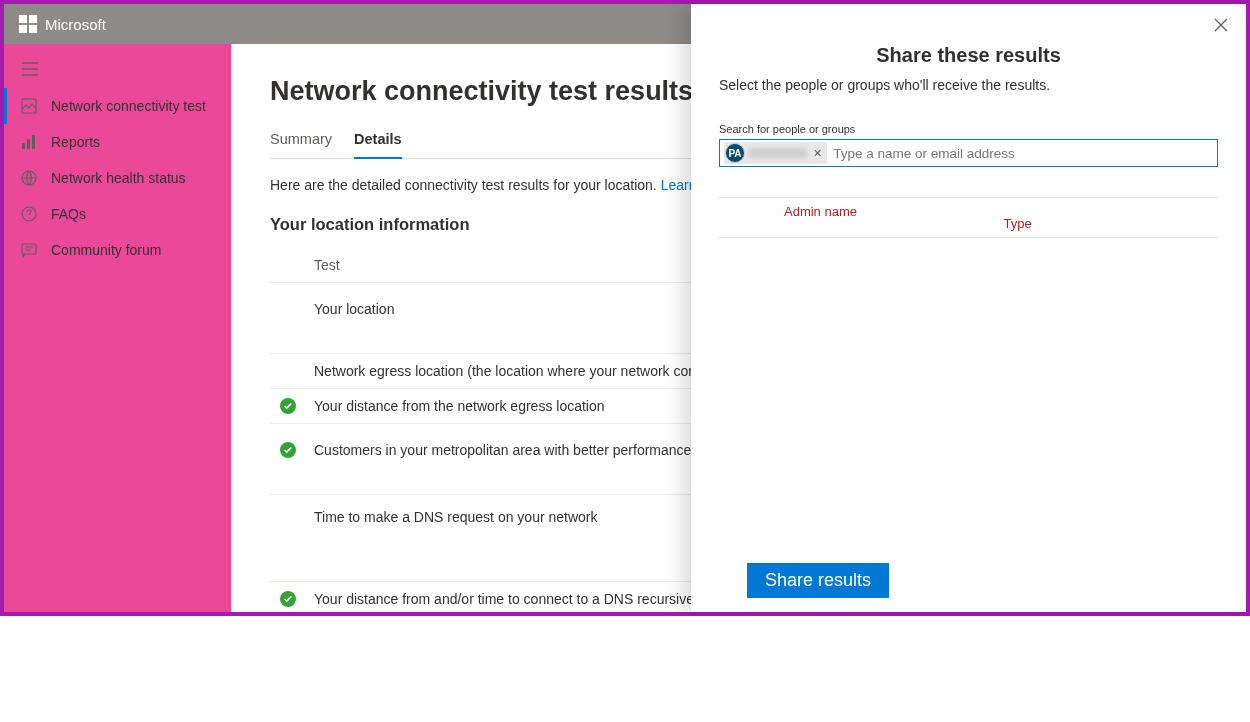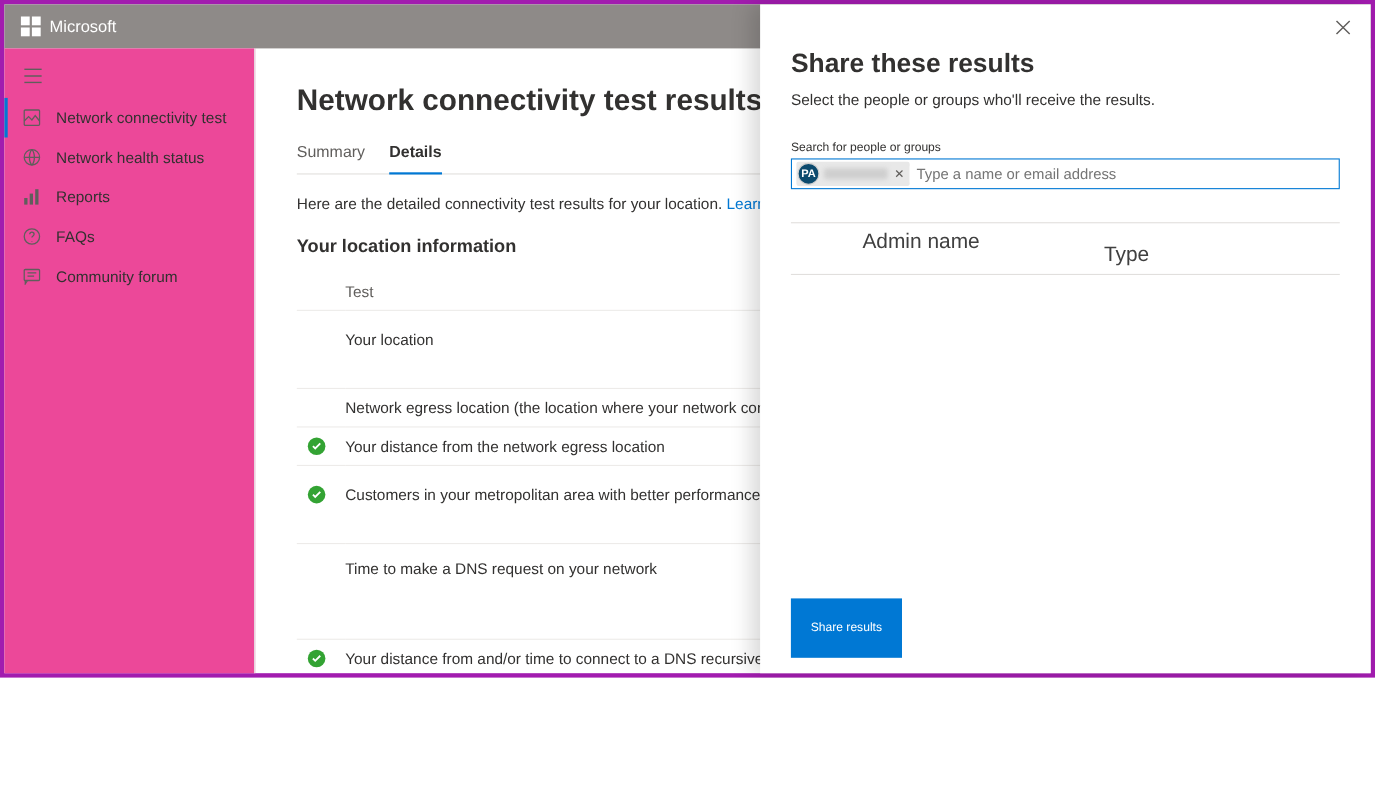--- a/index.html
+++ b/index.html
@@ -31,37 +31,37 @@
 .test-table td { font-size: 14px; color: #323130; padding: 9px 8px 9px 0; vertical-align: top; }
 .test-table td.sticon { width: 44px; padding-left:10px; }
 .th-row td { color: #605e5c; font-size: 14px; }
 .pass { width:16px; height:16px; border-radius:50%; background:#33a333; display:inline-flex; align-items:center; justify-content:center; }
 .pass svg { width:10px; height:10px; }
 .warn svg { width:15px; height:15px; }
 
 .panel { position: absolute; top: 0; right: 0; width: 555px; height: 100%; background: #fff; box-shadow: -8px 0 18px rgba(0,0,0,0.15); display: flex; flex-direction: column; }
 .panel-close { position: absolute; top: 14px; right: 18px; cursor: pointer; color: #605e5c; font-size: 15px; }
 .panel-body { padding: 40px 28px 0 28px; flex: 1; overflow-y: auto; }
-.panel-title { font-size: 24px; font-weight: 700; margin-bottom: 10px; }
+.panel-title { font-size: 20px; font-weight: 700; margin-bottom: 10px; text-align: center; }
 .panel-sub { font-size: 14px; color: #323130; margin-bottom: 30px; }
 .field-label { font-size: 11px; margin-bottom: 4px; }
 .people-field { border: 1px solid #0078d4; display: flex; align-items: center; padding: 2px 4px; height: 28px; }
 .chip { display: inline-flex; align-items: center; background: #e8e8e8; border-radius: 2px; padding: 1px 3px 1px 1px; gap: 4px; font-size: 12px; }
 .chip .avatar { width: 20px; height: 20px; border-radius: 50%; background: #0c4a6e; color: #fff; font-size: 10px; display: flex; align-items: center; justify-content: center; font-weight:700; border:1px solid #d0d0d0;}
 .chip .blur { width: 58px; height: 10px; background: #cfcfcf; filter: blur(2px); border-radius: 2px; }
 .chip .x { color:#605e5c; font-size:11px; cursor:pointer; padding: 0 2px; }
 .people-input { flex:1; border:none; outline:none; font-size: 13.5px; padding-left: 6px; color:#605e5c; }
 .history-sec { margin-top: 30px; border-top: 1px solid #e1dfdd; }
 .history-head { display:flex; justify-content:space-between; align-items:center; padding: 10px 0 8px 0; cursor:pointer; }
 .history-head h3 { font-size: 14.5px; font-weight: 600; }
-.hist-table-head { display:flex; border-bottom:1px solid #e1dfdd; padding: 6px 0; font-size:19px; color:#404040; }
+.hist-table-head { display:flex; border-bottom:1px solid #e1dfdd; padding: 6px 0; font-size:13px; color:#b91c1c; }
 .hist-col1 { width: 42%; padding-left: 65px; }
 .hist-col2 { flex:1; padding-left: 75px; margin-top: 12px; }
 .panel-footer { padding: 14px 28px; }
-.primary-btn { background:#0078d4; color:#fff; border:none; padding: 21px 18px; font-size: 11px; cursor: pointer; }
+.primary-btn { background:#0078d4; color:#fff; border:none; padding: 7px 18px; font-size: 18px; cursor: pointer; margin-left: 28px; }
 </style>
 </head>
 <body>
 
 <div class="root">
   <div class="topbar">
     <div class="ms-logo">
       <div class="ms-sq">
           <span></span>
           <span></span>
@@ -83,36 +83,36 @@
         <span class="nav-icon">
             <svg width="16" height="16" viewBox="0 0 16 16" fill="none" stroke="#605e5c" stroke-width="1.2">
               <rect x="1" y="1" width="14" height="14" rx="1"></rect>
               <path d="M1 11l4-4 3 3 3-4 4 5"></path>
             </svg>
           </span>
         <span>Network connectivity test</span>
       </div>
       <div class="nav-item">
         <span class="nav-icon">
-            <svg width="16" height="16" viewBox="0 0 16 16" fill="none" stroke="#605e5c" stroke-width="1.2">
-              <circle cx="8" cy="8" r="7"></circle>
-              <path d="M1 8h14M8 1c3 3 3 11 0 14M8 1c-3 3-3 11 0 14"></path>
-            </svg>
-          </span>
-        <span>Network health status</span>
-      </div>
-      <div class="nav-item">
-        <span class="nav-icon">
             <svg width="16" height="16" viewBox="0 0 16 16" fill="#605e5c">
               <rect x="1" y="9" width="3" height="6"></rect>
               <rect x="6" y="5" width="3" height="10"></rect>
               <rect x="11" y="1" width="3" height="14"></rect>
             </svg>
           </span>
         <span>Reports</span>
+      </div>
+      <div class="nav-item">
+        <span class="nav-icon">
+            <svg width="16" height="16" viewBox="0 0 16 16" fill="none" stroke="#605e5c" stroke-width="1.2">
+              <circle cx="8" cy="8" r="7"></circle>
+              <path d="M1 8h14M8 1c3 3 3 11 0 14M8 1c-3 3-3 11 0 14"></path>
+            </svg>
+          </span>
+        <span>Network health status</span>
       </div>
       <div class="nav-item">
         <span class="nav-icon">
             <svg width="16" height="16" viewBox="0 0 16 16" fill="none" stroke="#605e5c" stroke-width="1.2">
               <circle cx="8" cy="8" r="7"></circle>
               <path d="M6 6a2 2 0 114 0c0 1.5-2 1.5-2 3M8 12v.5"></path>
             </svg>
           </span>
         <span>FAQs</span>
       </div>

